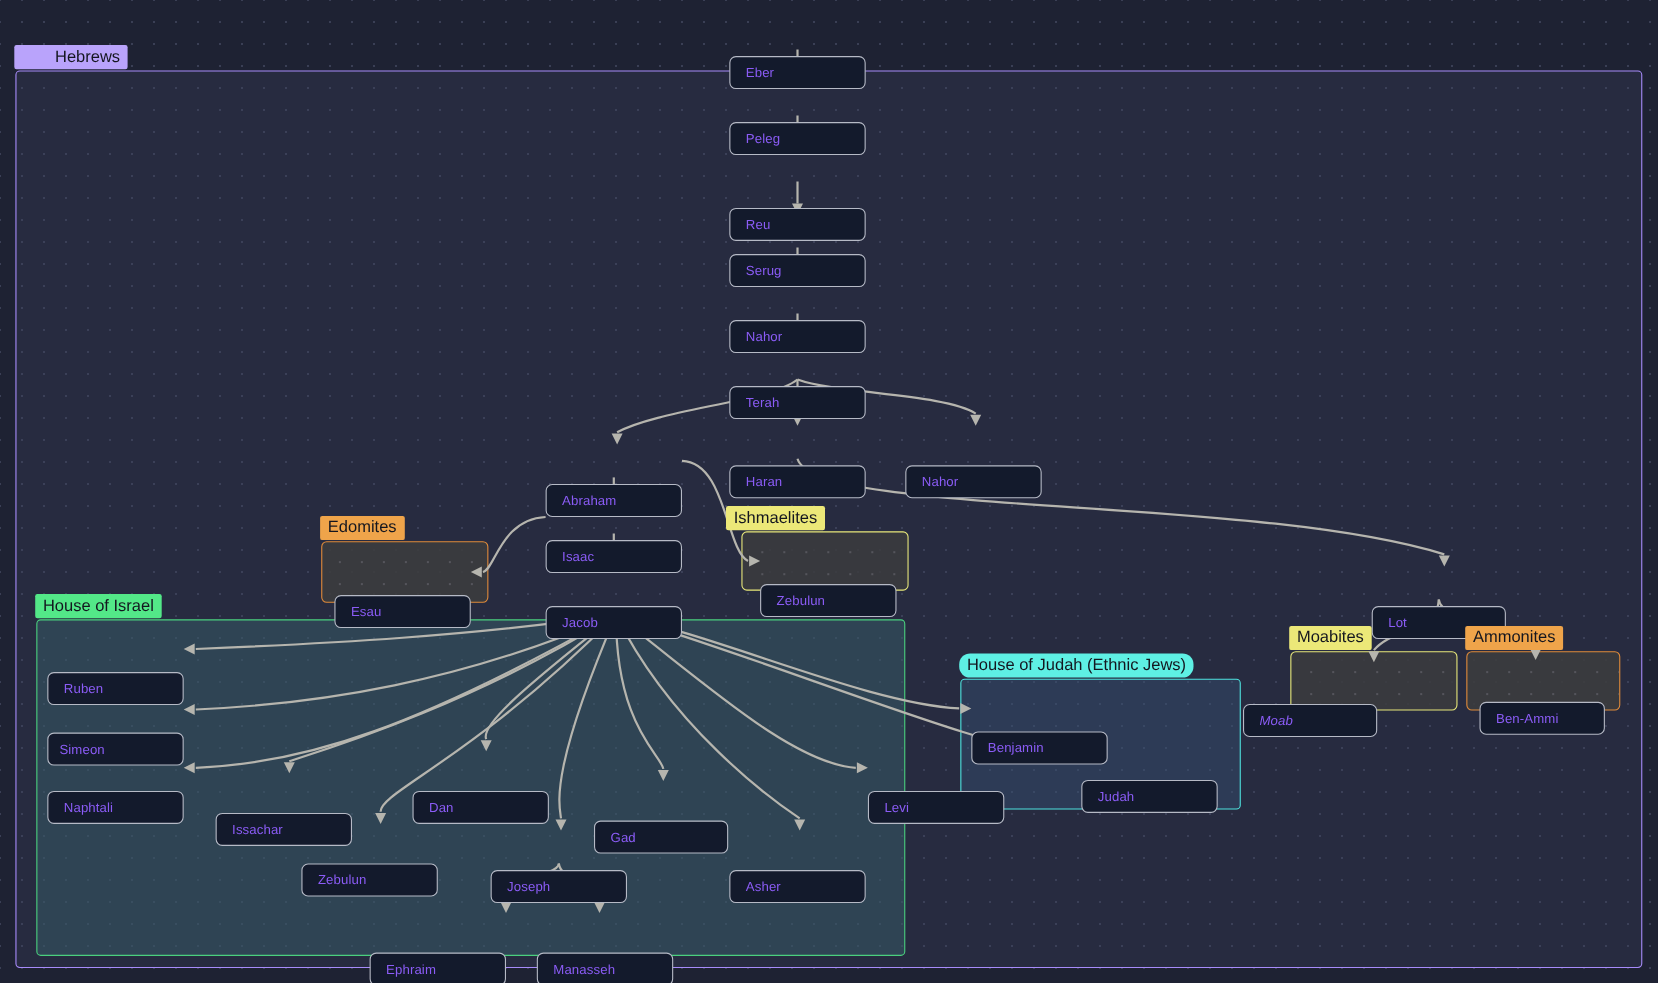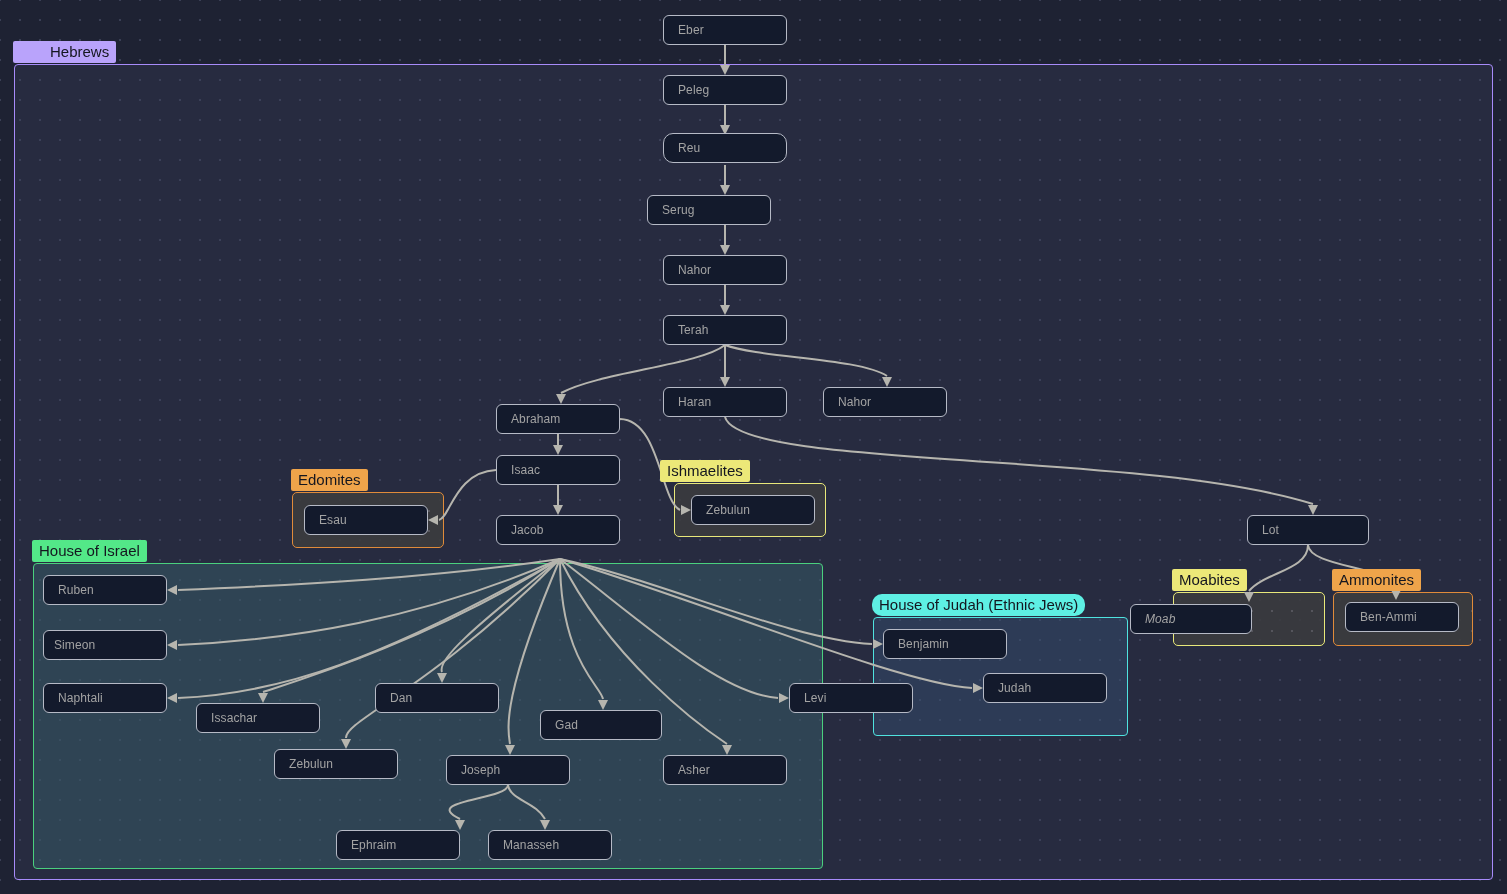--- a/index.html
+++ b/index.html
@@ -119,28 +119,29 @@
   }
   #edges .arrowhead { fill: #b6b5ae; stroke: none; }
 
   
   .node {
     position: absolute;
     box-sizing: border-box;
     background: #131a2c;
     border: 1px solid #b6bac6;
     border-radius: 6px;
-    color: #a3a3a3;
+    color: #8b5cf6;
     font-size: 12px;
     line-height: 14px;
     display: flex;
     align-items: center;
     padding-left: 14px;
     z-index: 5;
     letter-spacing: 0.1px;
+    margin-top: 36px;
   }
 </style>
 </head>
 <body>
 
 <div id="canvas">
 
   <div id="groups-layer">
       <div class="group g-hebrews" style="left: 14px; top: 64px; width: 1479px; height: 816px;"></div>
       <div class="group g-edomites" style="left: 292px; top: 492px; width: 152px; height: 56px;"></div>
@@ -208,22 +209,22 @@
       <polygon points="789,698 779,703 779,693" class="arrowhead"></polygon>
       <path d="M 560 559 C 660 580, 790 640, 872 644"></path>
       <polygon points="883,644 873,649 873,639" class="arrowhead"></polygon>
       <path d="M 560 559 C 700 600, 900 684, 972 688"></path>
       <polygon points="983,688 973,693 973,683" class="arrowhead"></polygon>
     </svg>
 
   <div id="nodes-layer">
       <div class="node" style="left: 663px; top: 15px; width: 124px; height: 30px;">Eber</div>
       <div class="node" style="left: 663px; top: 75px; width: 124px; height: 30px;">Peleg</div>
-      <div class="node" style="left: 663px; top: 133px; width: 124px; height: 30px; border-radius: 10px;">Reu</div>
-      <div class="node" style="left: 647px; top: 195px; width: 124px; height: 30px;">Serug</div>
+      <div class="node" style="left: 663px; top: 153px; width: 124px; height: 30px;">Reu</div>
+      <div class="node" style="left: 663px; top: 195px; width: 124px; height: 30px;">Serug</div>
       <div class="node" style="left: 663px; top: 255px; width: 124px; height: 30px;">Nahor</div>
       <div class="node" style="left: 663px; top: 315px; width: 124px; height: 30px;">Terah</div>
       <div class="node" style="left: 663px; top: 387px; width: 124px; height: 30px;">Haran</div>
       <div class="node" style="left: 823px; top: 387px; width: 124px; height: 30px;">Nahor</div>
       <div class="node" style="left: 496px; top: 404px; width: 124px; height: 30px;">Abraham</div>
       <div class="node" style="left: 496px; top: 455px; width: 124px; height: 30px;">Isaac</div>
       <div class="node" style="left: 496px; top: 515px; width: 124px; height: 30px;">Jacob</div>
       <div class="node" style="left: 304px; top: 505px; width: 124px; height: 30px;">Esau</div>
       <div class="node" style="left: 691px; top: 495px; width: 124px; height: 30px;">Zebulun</div>
       <div class="node" style="left: 1247px; top: 515px; width: 122px; height: 30px;">Lot</div>

